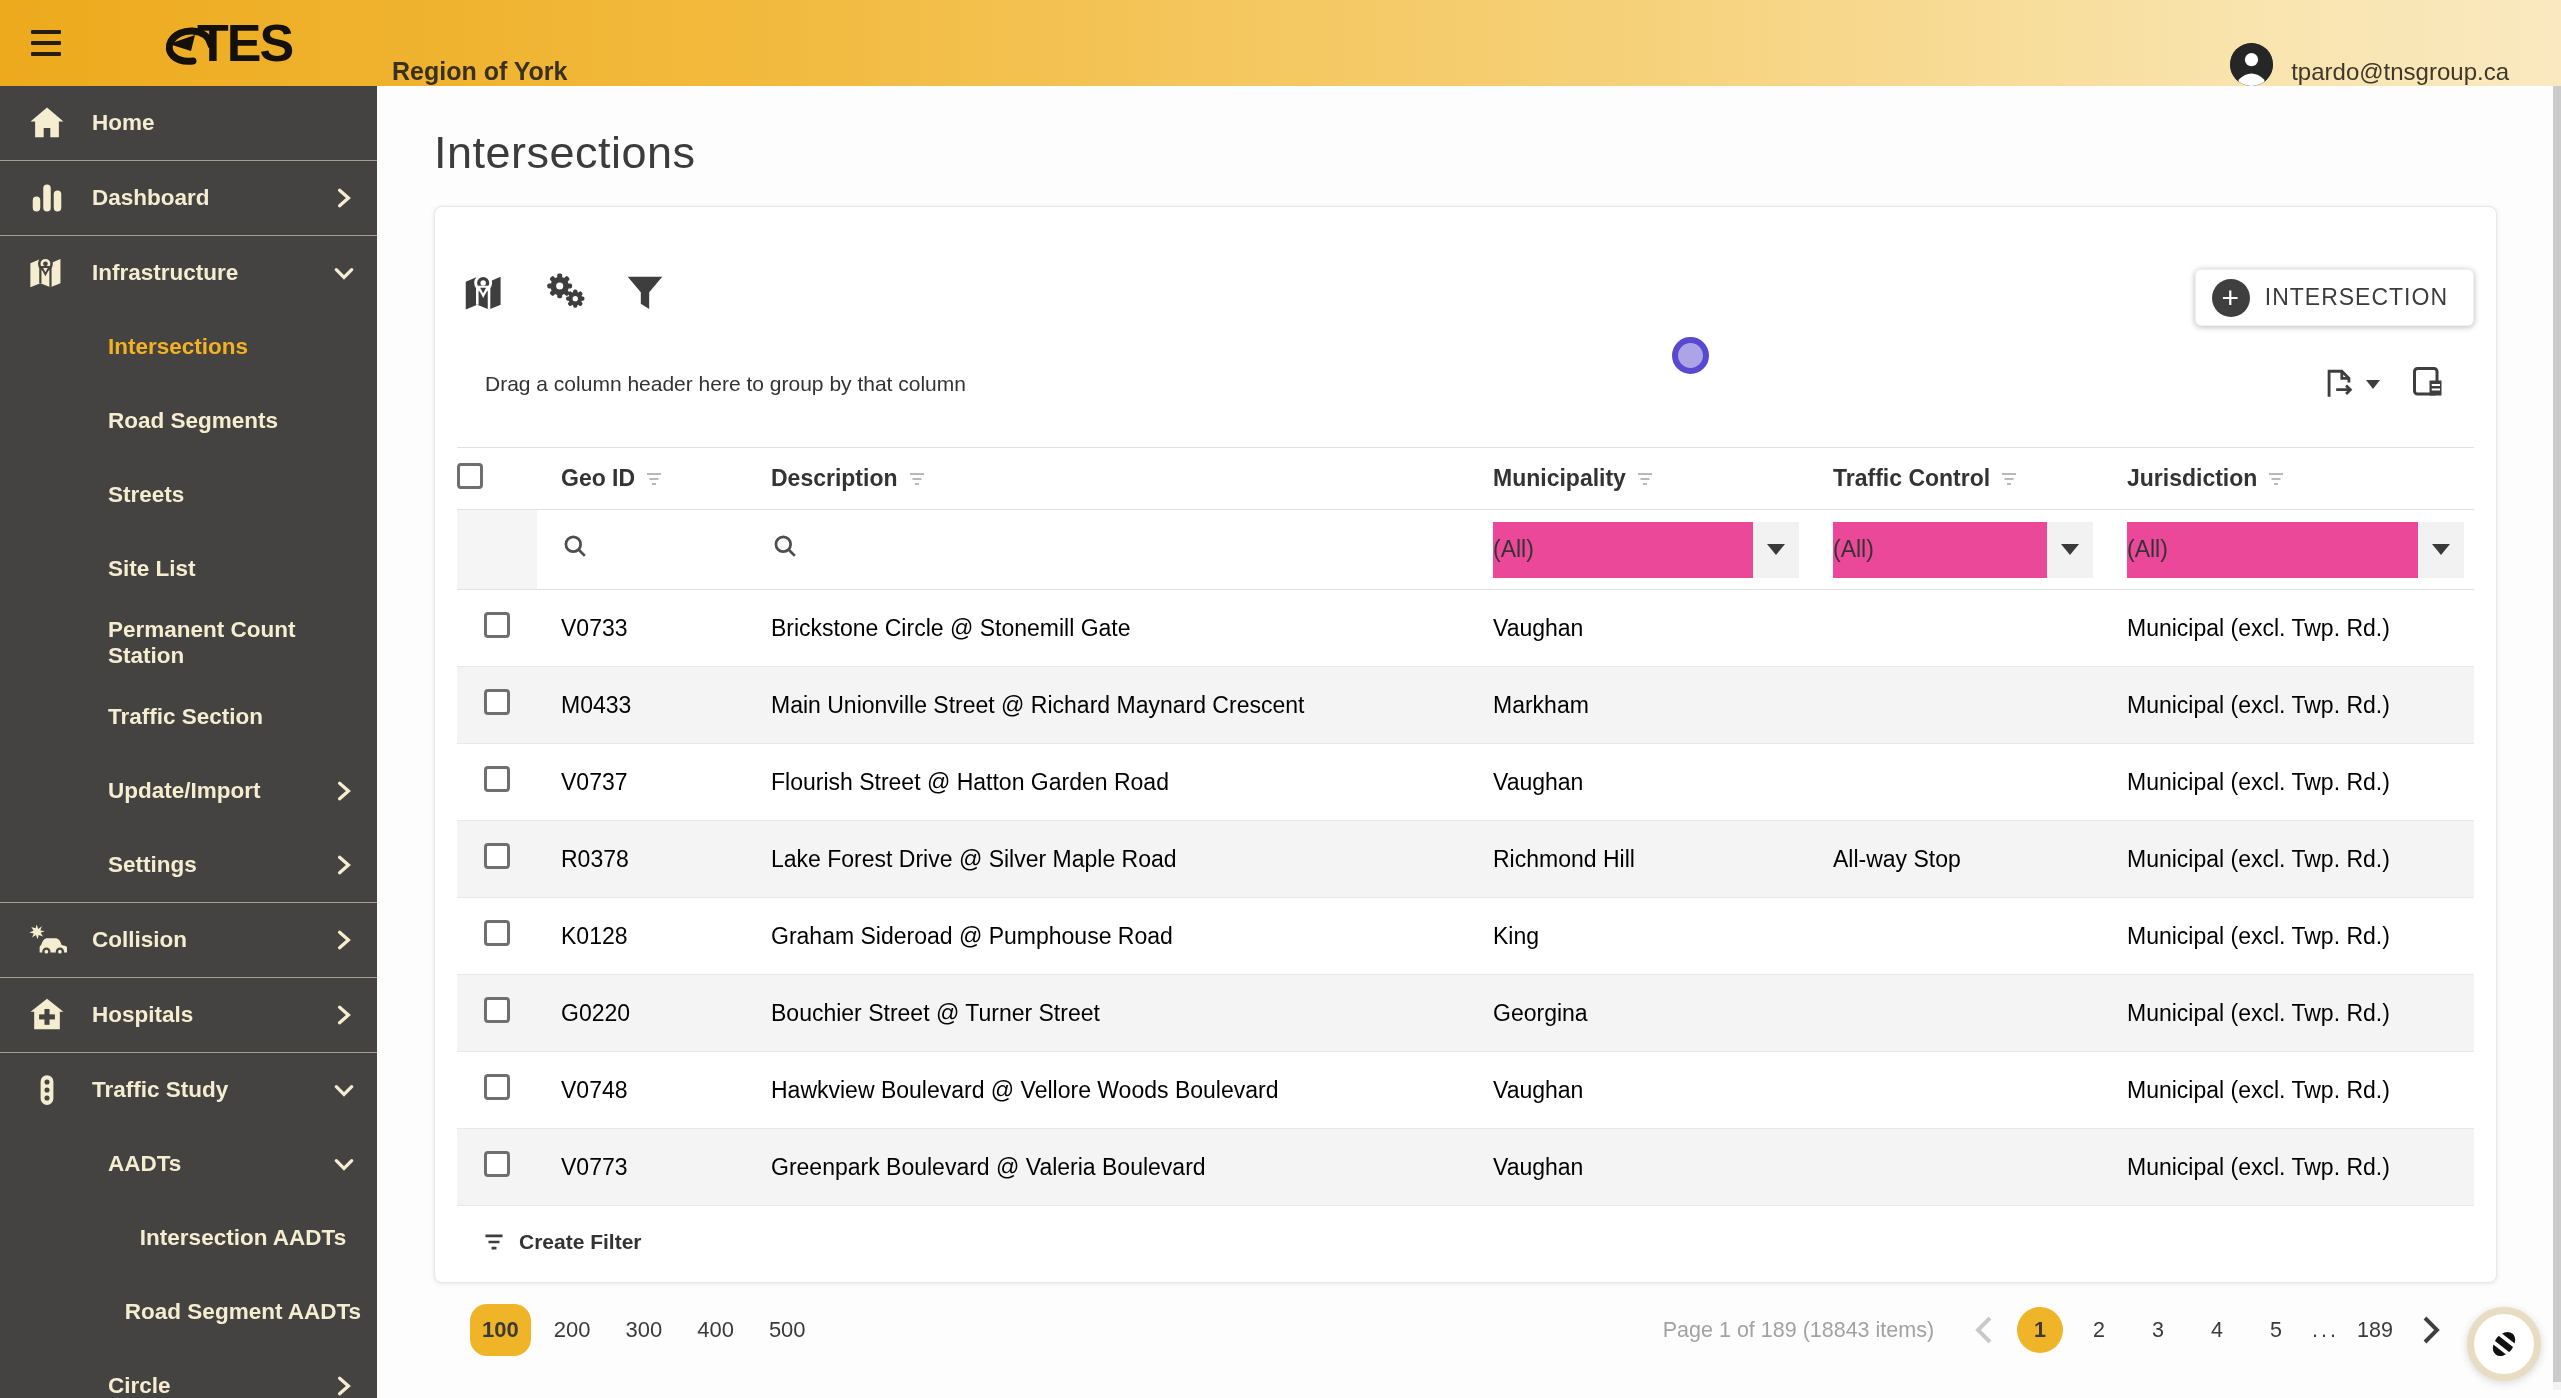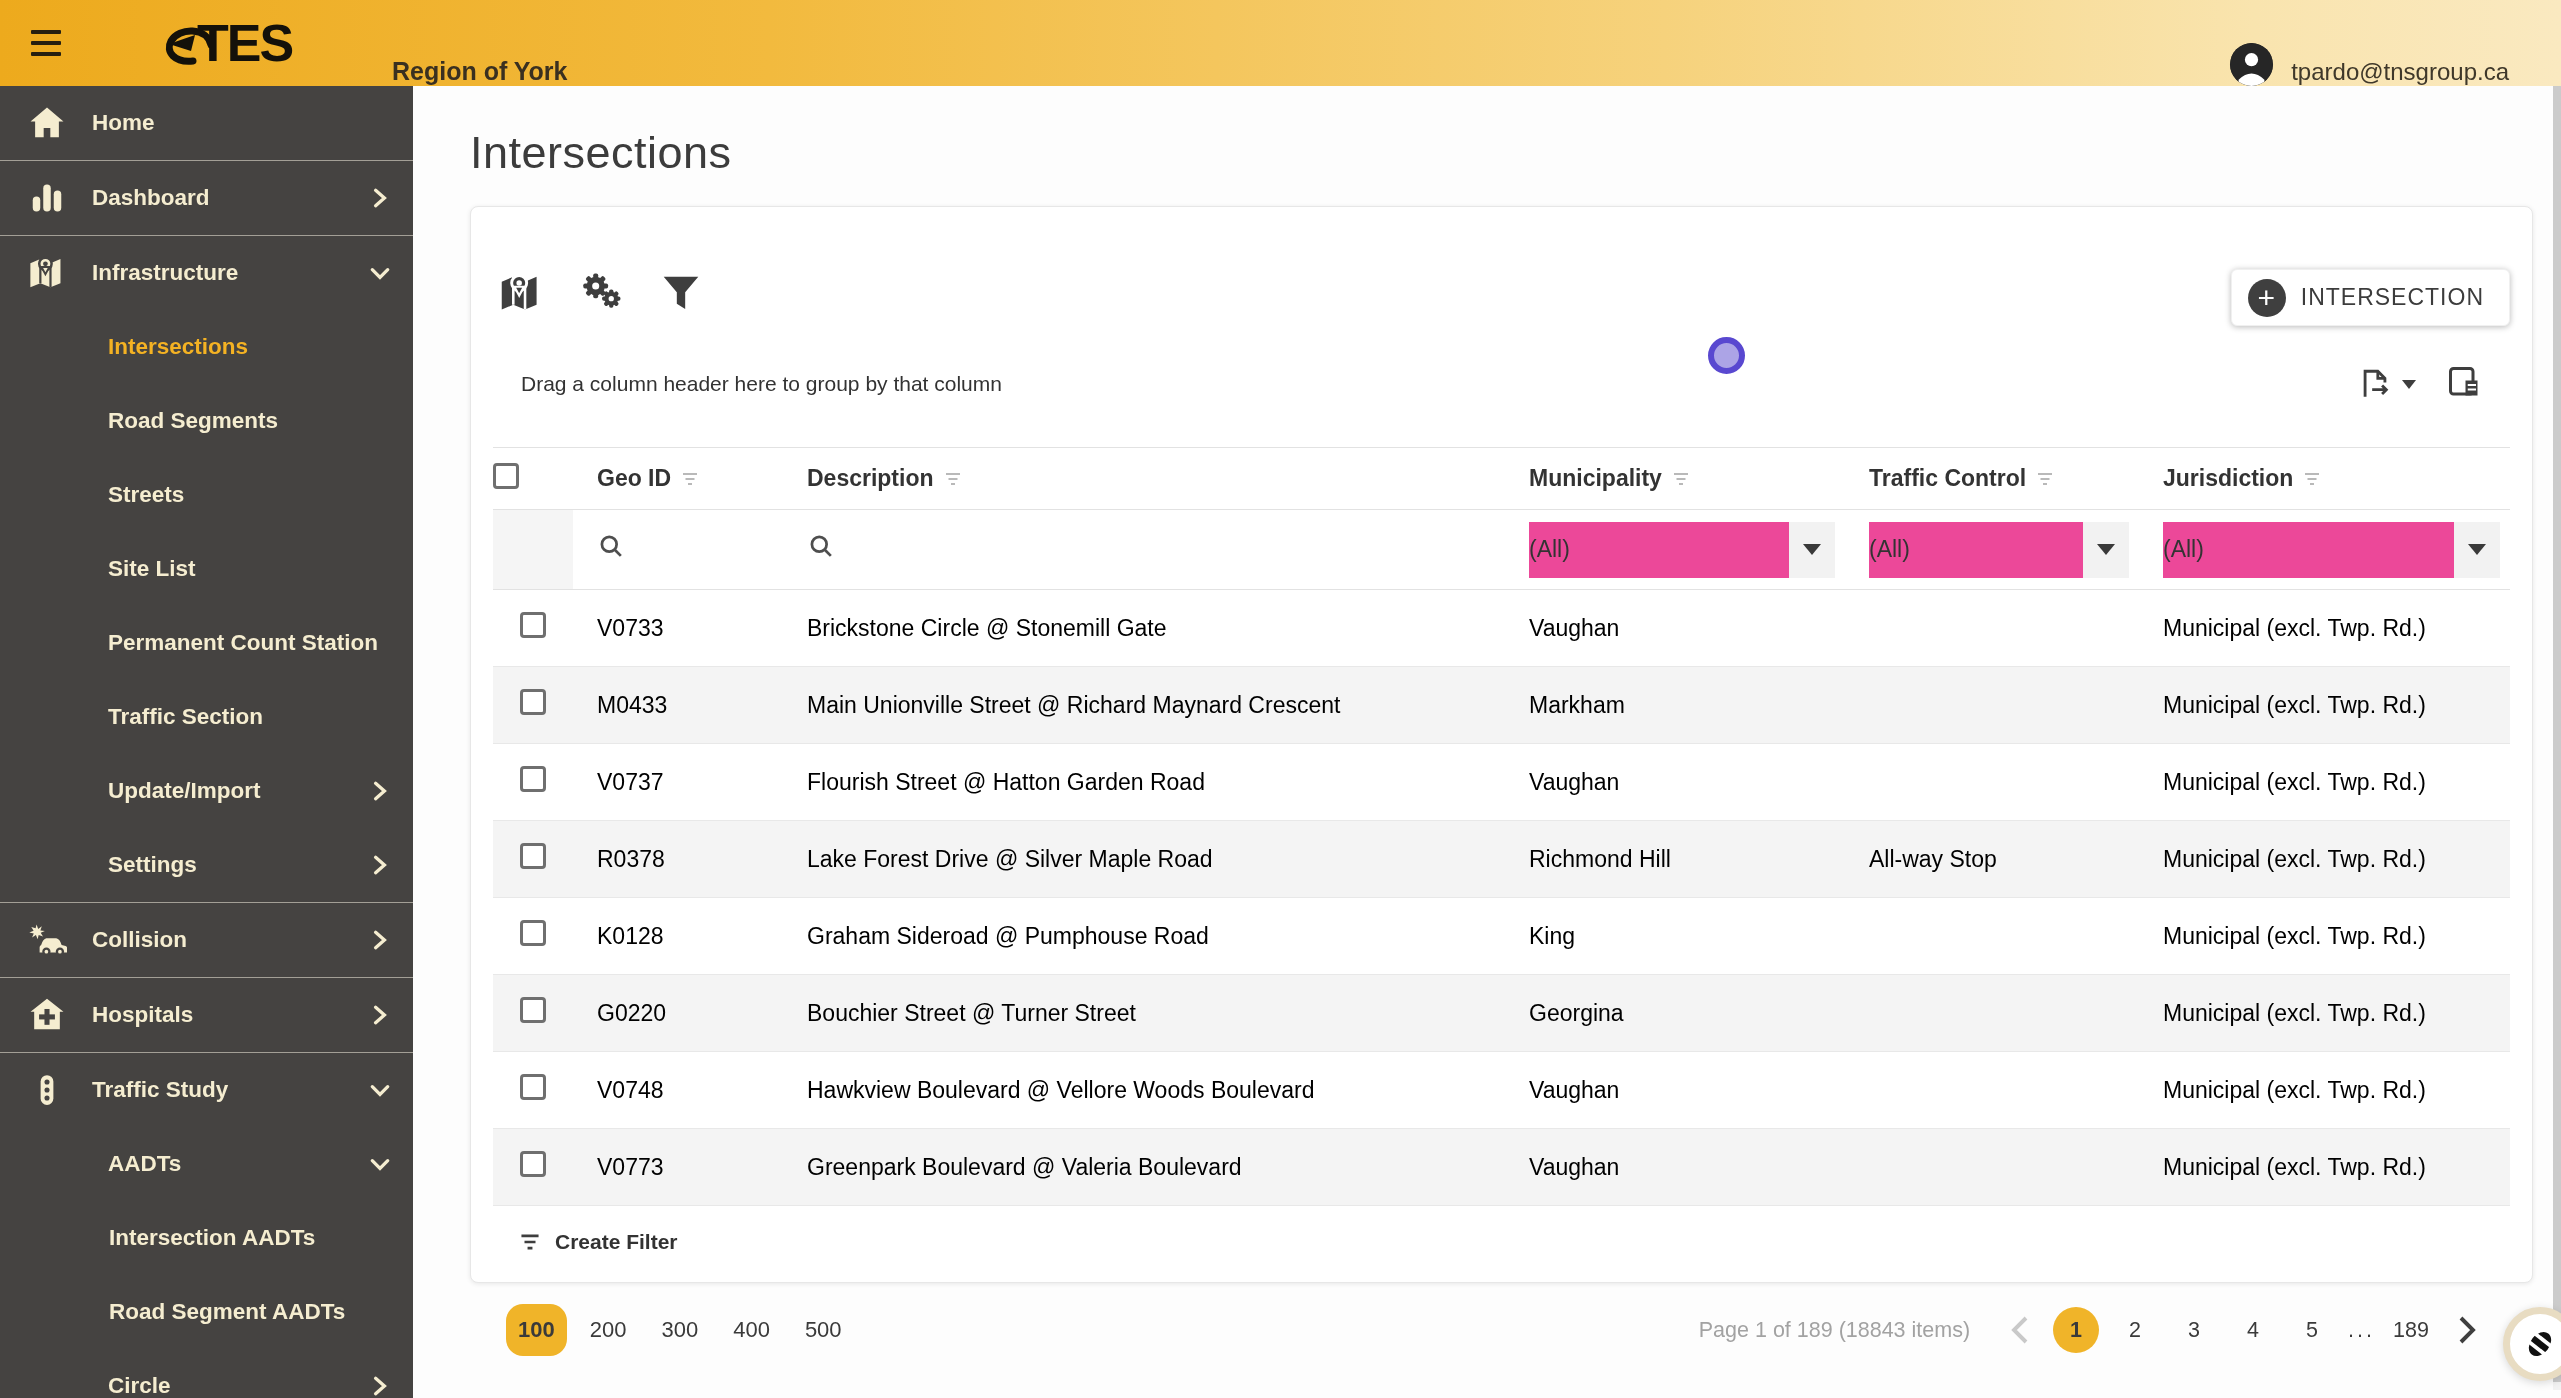--- a/index.html
+++ b/index.html
@@ -14,25 +14,25 @@
   .logo-box { width:286px; height:86px; display:flex; align-items:center; justify-content:center; }
   .region-title { font-size:25px; font-weight:bold; color:#3a3020; margin-left:14px; }
   .topbar-spacer { flex:1; }
   .avatar { width:43px; height:43px; border-radius:50%; background:#262626; overflow:hidden; position:relative; flex:none; }
   .email { font-size:24px; color:#3f382a; margin:0 52px 0 18px; }
 
   
   .layout { display:flex; height:1312px; }
 
   
-  .sidebar { width:413px; background:#454341; color:#f5edd0; flex:none; overflow:hidden; }
+  .sidebar { width:377px; background:#454341; color:#f5edd0; flex:none; overflow:hidden; }
   .side-item { height:74px; display:flex; align-items:center; position:relative; cursor:pointer; font-weight:bold; font-size:22.5px; }
   .side-item .icon-box { width:40px; height:40px; margin-left:27px; margin-right:25px; display:flex; align-items:center; justify-content:center; flex:none; }
   .side-item.lvl2 { padding-left:108px; }
-  .side-item.lvl3 { padding-left:109px; }
+  .side-item.lvl3 { padding-left:109px;justify-content:center; }
   .side-item.active { color:#f4b223; }
   .side-item .chev { position:absolute; right:22px; top:50%; transform:translateY(-50%); width:22px; height:22px; }
   .side-divider { height:1px; background:rgba(240,235,220,.55); }
 
   
   .main { flex:1; position:relative; background:#fdfdfd; }
   .content { padding:38px 0 0 57px; }
   .page-title { font-size:45px; font-weight:300; color:#3c3c3c; line-height:58px; letter-spacing:.5px; }
 
   .card { width:2063px; height:1077px; margin-top:24px; background:#fff; border:1px solid #e7e7e7; border-radius:8px;

